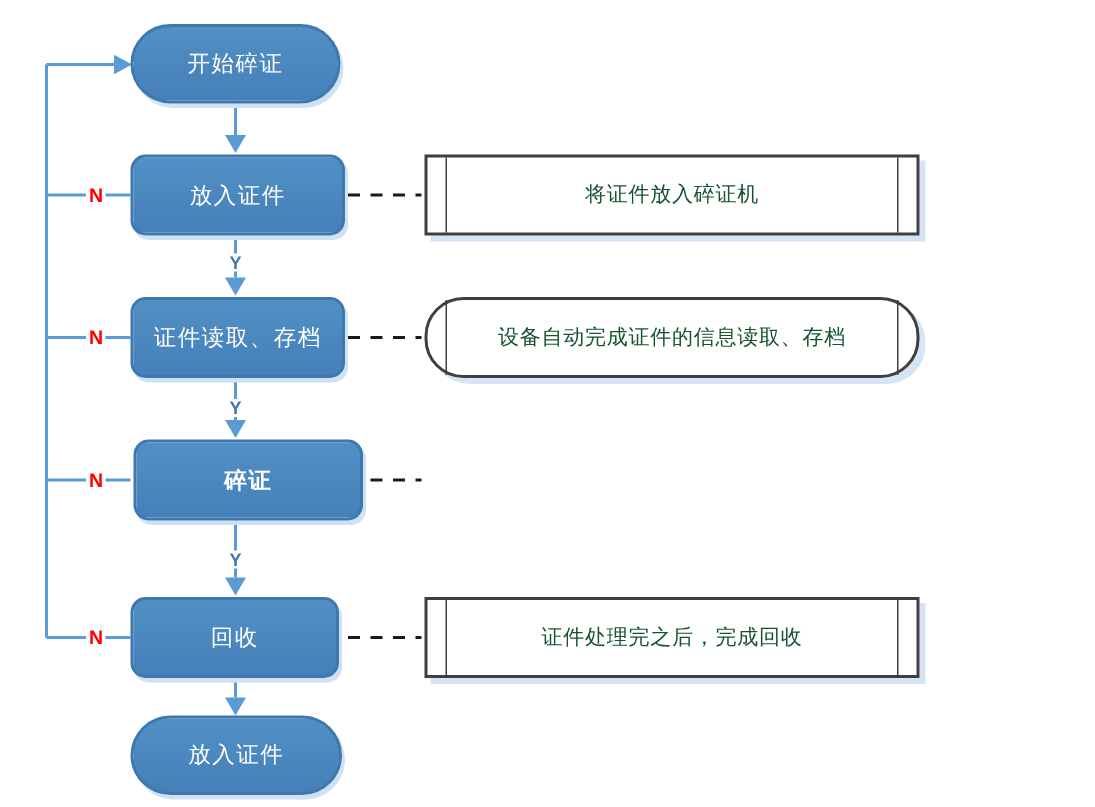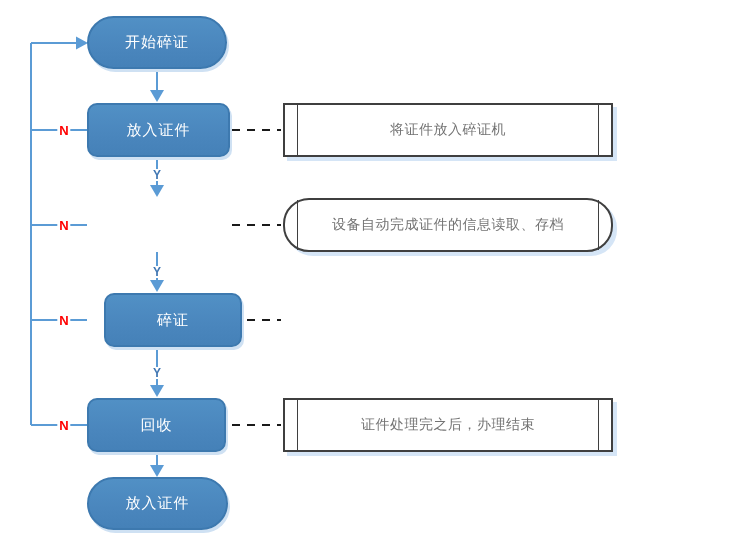--- a/index.html
+++ b/index.html
@@ -13,21 +13,21 @@
     background:linear-gradient(180deg,#5190c5 0%,#4a86bd 60%,#4581b8 100%);
     border:2px solid #3d79af;color:#ffffff;font-size:15px;letter-spacing:1px;
     box-sizing:border-box;box-shadow:2px 3px 0 #cfe1f3;text-align:center;
   }
   .stadium{border-radius:27px;}
   .proc{border-radius:10px;}
   .note{
     position:absolute;z-index:2;background:#ffffff;border:2px solid #3f3f3f;
     box-sizing:border-box;box-shadow:4px 4px 0 #d5e5f6;
     display:flex;align-items:center;justify-content:center;
-    color:#737373;font-size:14px;letter-spacing:0.5px;text-align:center;
+    color:#14532d;font-size:14px;letter-spacing:0.5px;text-align:center;
   }
   .note .strut{position:absolute;top:0;bottom:0;width:0;border-left:1.5px solid #3f3f3f;}
   .note .strut.l{left:12px;}
   .note .strut.r{right:12px;}
   .branch-label{
     position:absolute;z-index:3;transform:translate(-50%,-50%);
     background:#ffffff;padding:0 2px;font-weight:bold;line-height:1;
   }
   .no-label{color:#ff0000;font-size:13px;}
   .yes-label{color:#4177b3;font-size:12px;}
@@ -69,41 +69,44 @@
   <div class="node stadium" style="left:87px;top:16px;width:140px;height:53px;">
     <span>开始碎证</span>
   </div>
   <div class="node stadium" style="left:87px;top:477px;width:141px;height:53px;">
     <span>放入证件</span>
   </div>
 
   <div class="node proc" style="left:87px;top:103px;width:143px;height:54px;">
     <span>放入证件</span>
   </div>
-  <div class="node proc" style="left:104px;top:293px;width:138px;height:54px;">
+  <div class="node proc" style="left:87px;top:198px;width:143px;height:54px;">
+    <span>证件读取、存档</span>
+  </div>
+  <div class="node proc" style="left:89px;top:293px;width:153px;height:54px;font-weight:bold;">
     <span>碎证</span>
   </div>
   <div class="node proc" style="left:87px;top:398px;width:139px;height:54px;">
     <span>回收</span>
   </div>
 
   <div class="note" style="left:283px;top:103px;width:330px;height:54px;">
     <div class="strut l"></div>
     <div class="strut r"></div>
     <span>将证件放入碎证机</span>
   </div>
   <div class="note" style="left:283px;top:198px;width:330px;height:54px;border-radius:26px;">
     <div class="strut l"></div>
     <div class="strut r"></div>
     <span>设备自动完成证件的信息读取、存档</span>
   </div>
   <div class="note" style="left:283px;top:398px;width:330px;height:54px;">
     <div class="strut l"></div>
     <div class="strut r"></div>
-    <span>证件处理完之后，办理结束</span>
+    <span>证件处理完之后，完成回收</span>
   </div>
 
   <span class="branch-label no-label" style="left:64px;top:130px;">N</span>
   <span class="branch-label no-label" style="left:64px;top:225px;">N</span>
   <span class="branch-label no-label" style="left:64px;top:320px;">N</span>
   <span class="branch-label no-label" style="left:64px;top:425px;">N</span>
 
   <span class="branch-label yes-label" style="left:157px;top:175px;">Y</span>
   <span class="branch-label yes-label" style="left:157px;top:272px;">Y</span>
   <span class="branch-label yes-label" style="left:157px;top:373px;">Y</span>

